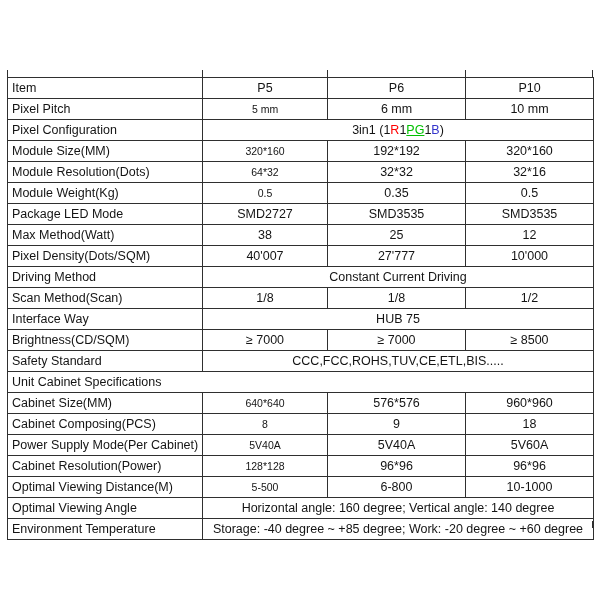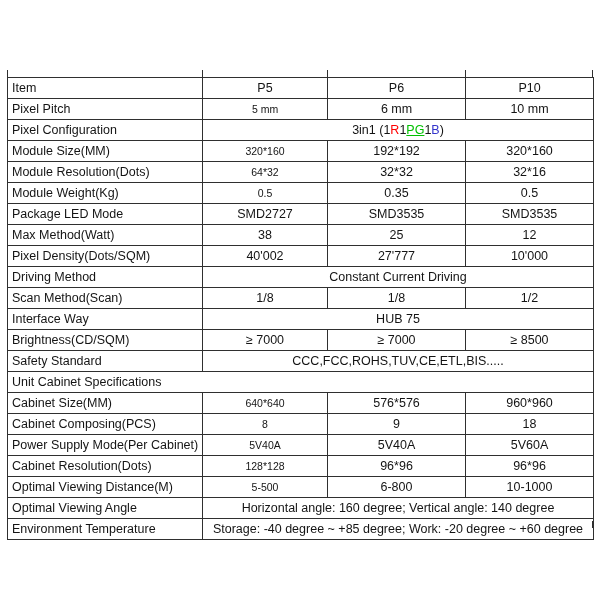--- a/index.html
+++ b/index.html
@@ -126,21 +126,21 @@
             <td class="value">SMD3535</td>
           </tr>
           <tr>
             <td class="label">Max Method(Watt)</td>
             <td class="value">38</td>
             <td class="value">25</td>
             <td class="value">12</td>
           </tr>
           <tr>
             <td class="label">Pixel Density(Dots/SQM)</td>
-            <td class="value">40'002</td>
+            <td class="value">40'007</td>
             <td class="value">27'777</td>
             <td class="value">10'000</td>
           </tr>
           <tr>
             <td class="label">Driving Method</td>
             <td colspan="3" class="value">Constant Current Driving</td>
           </tr>
           <tr>
             <td class="label">Scan Method(Scan)</td>
             <td class="value">1/8</td>
@@ -176,21 +176,21 @@
             <td class="value">9</td>
             <td class="value">18</td>
           </tr>
           <tr>
             <td class="label">Power Supply Mode(Per Cabinet)</td>
             <td class="value small">5V40A</td>
             <td class="value">5V40A</td>
             <td class="value">5V60A</td>
           </tr>
           <tr>
-            <td class="label">Cabinet Resolution(Dots)</td>
+            <td class="label">Cabinet Resolution(Power)</td>
             <td class="value small">128*128</td>
             <td class="value">96*96</td>
             <td class="value">96*96</td>
           </tr>
           <tr>
             <td class="label">Optimal Viewing Distance(M)</td>
             <td class="value small">5-500</td>
             <td class="value">6-800</td>
             <td class="value">10-1000</td>
           </tr>

